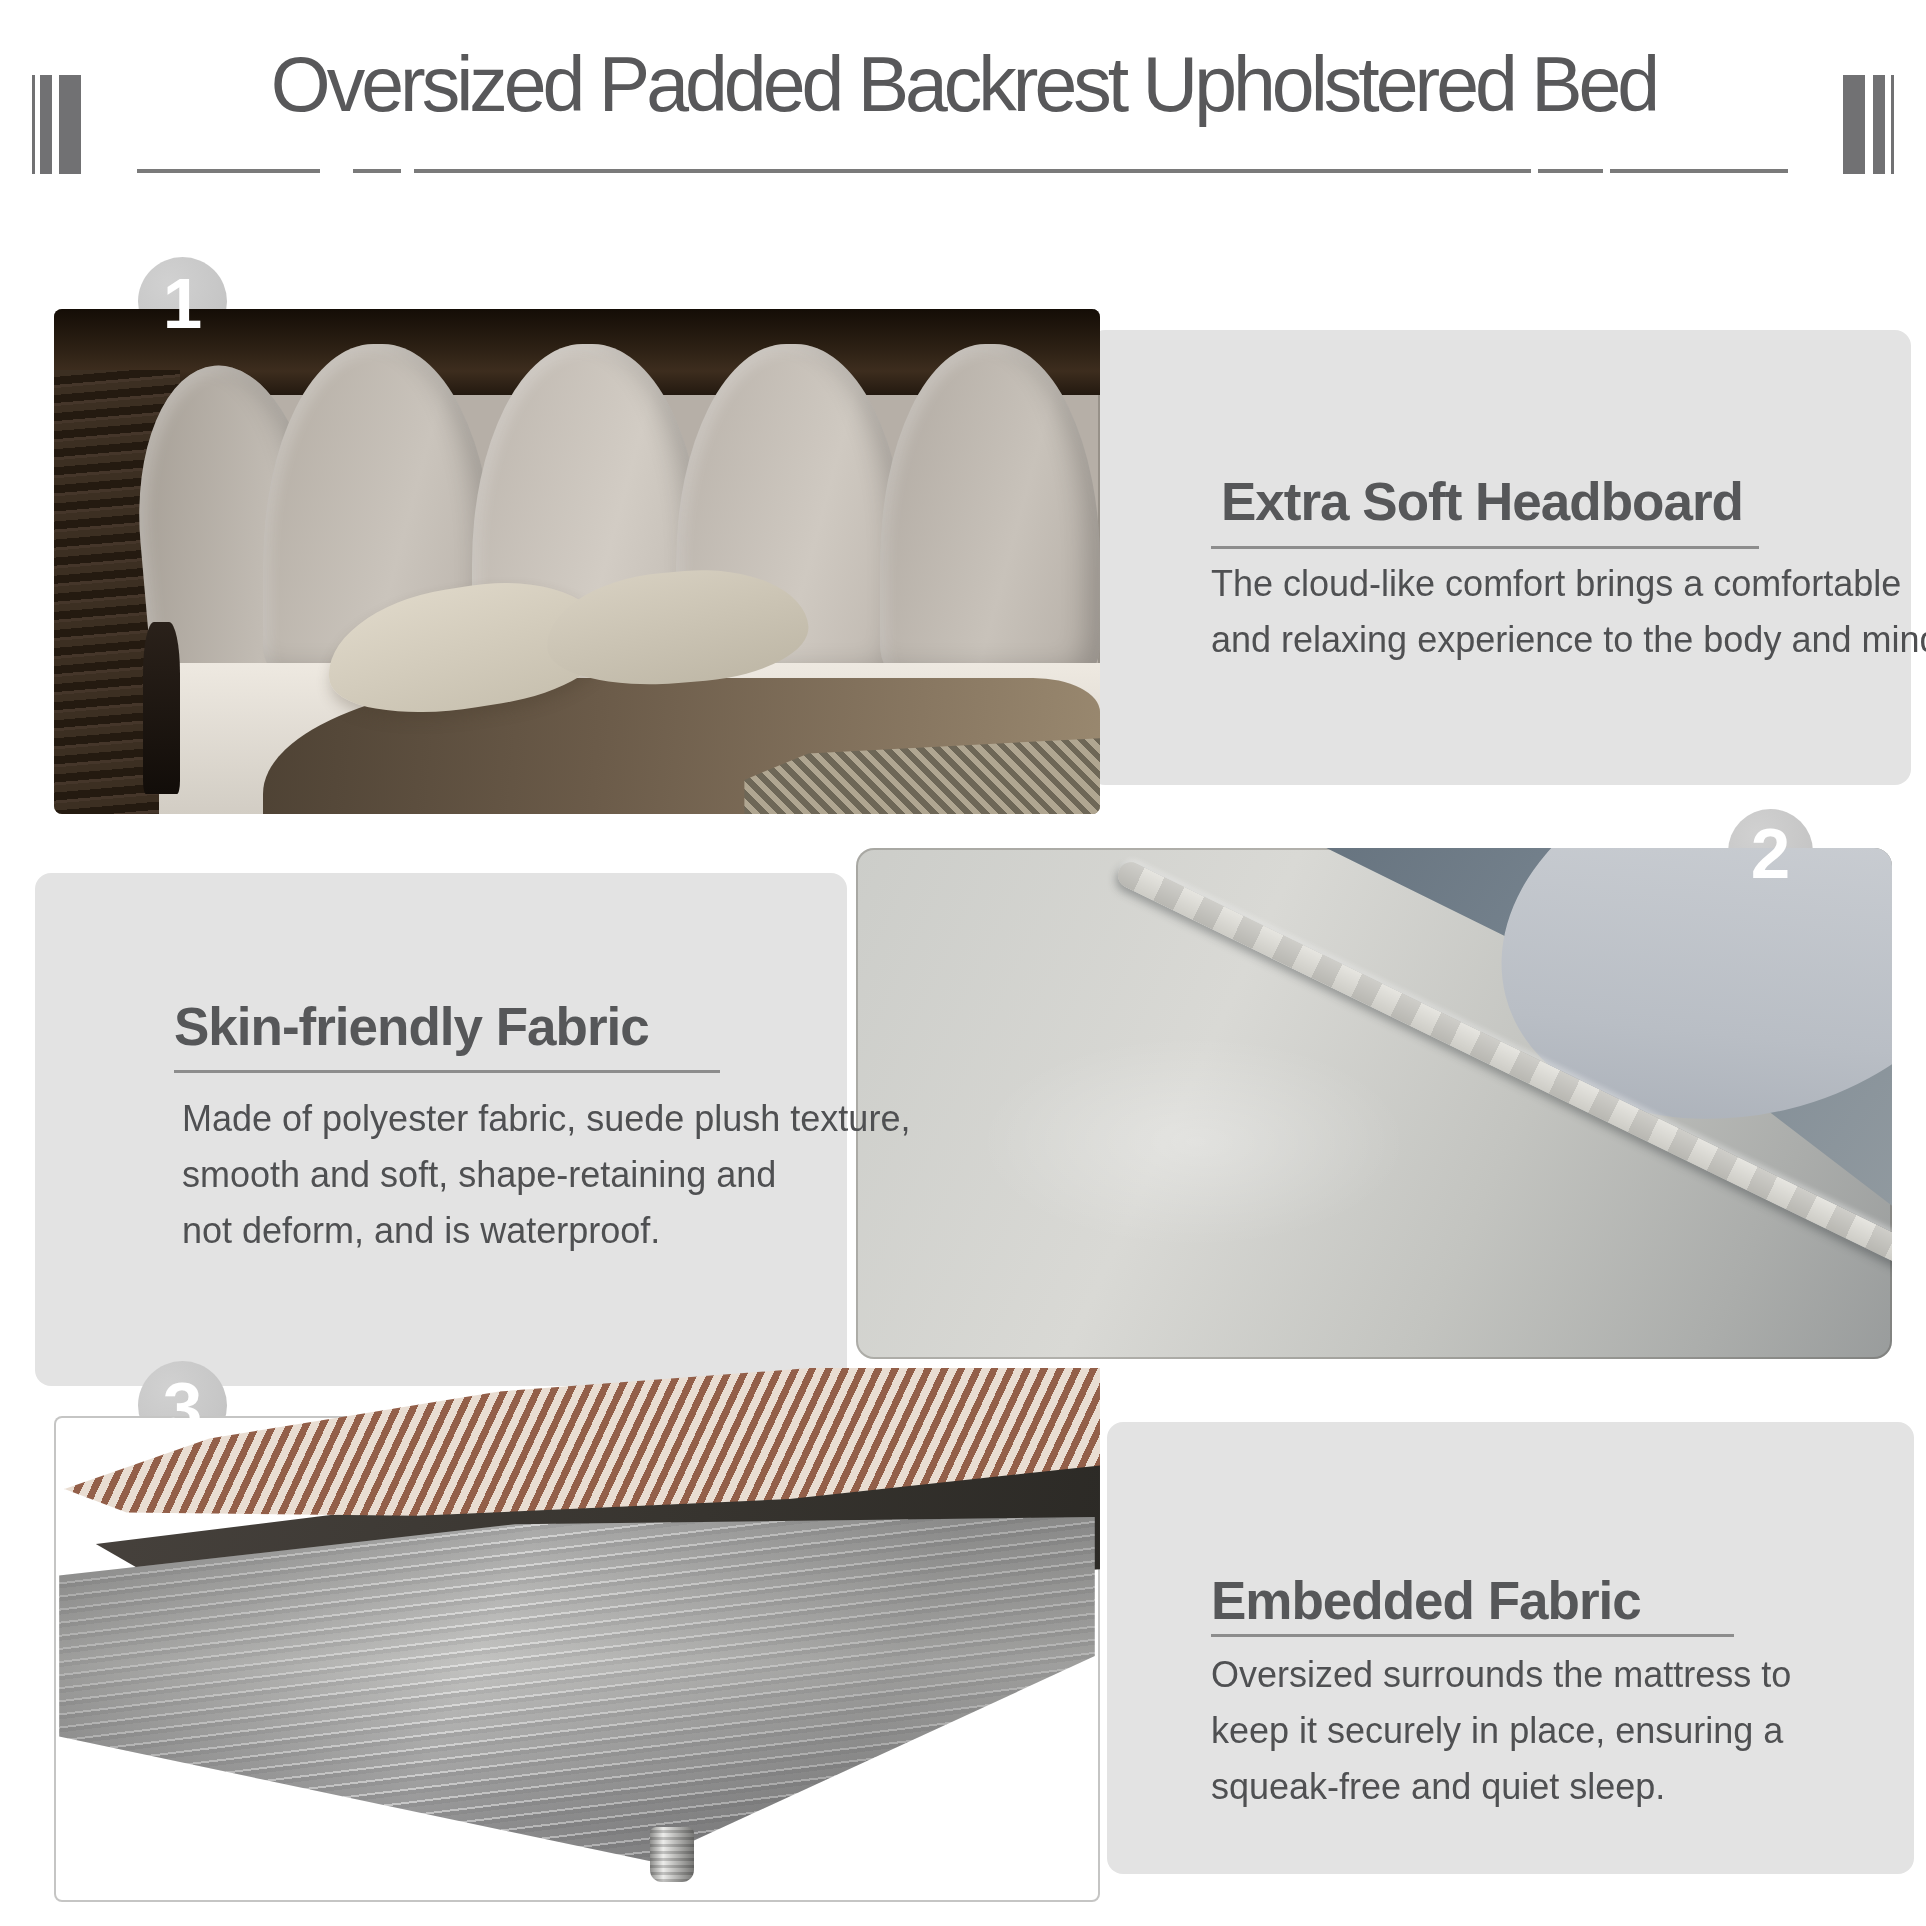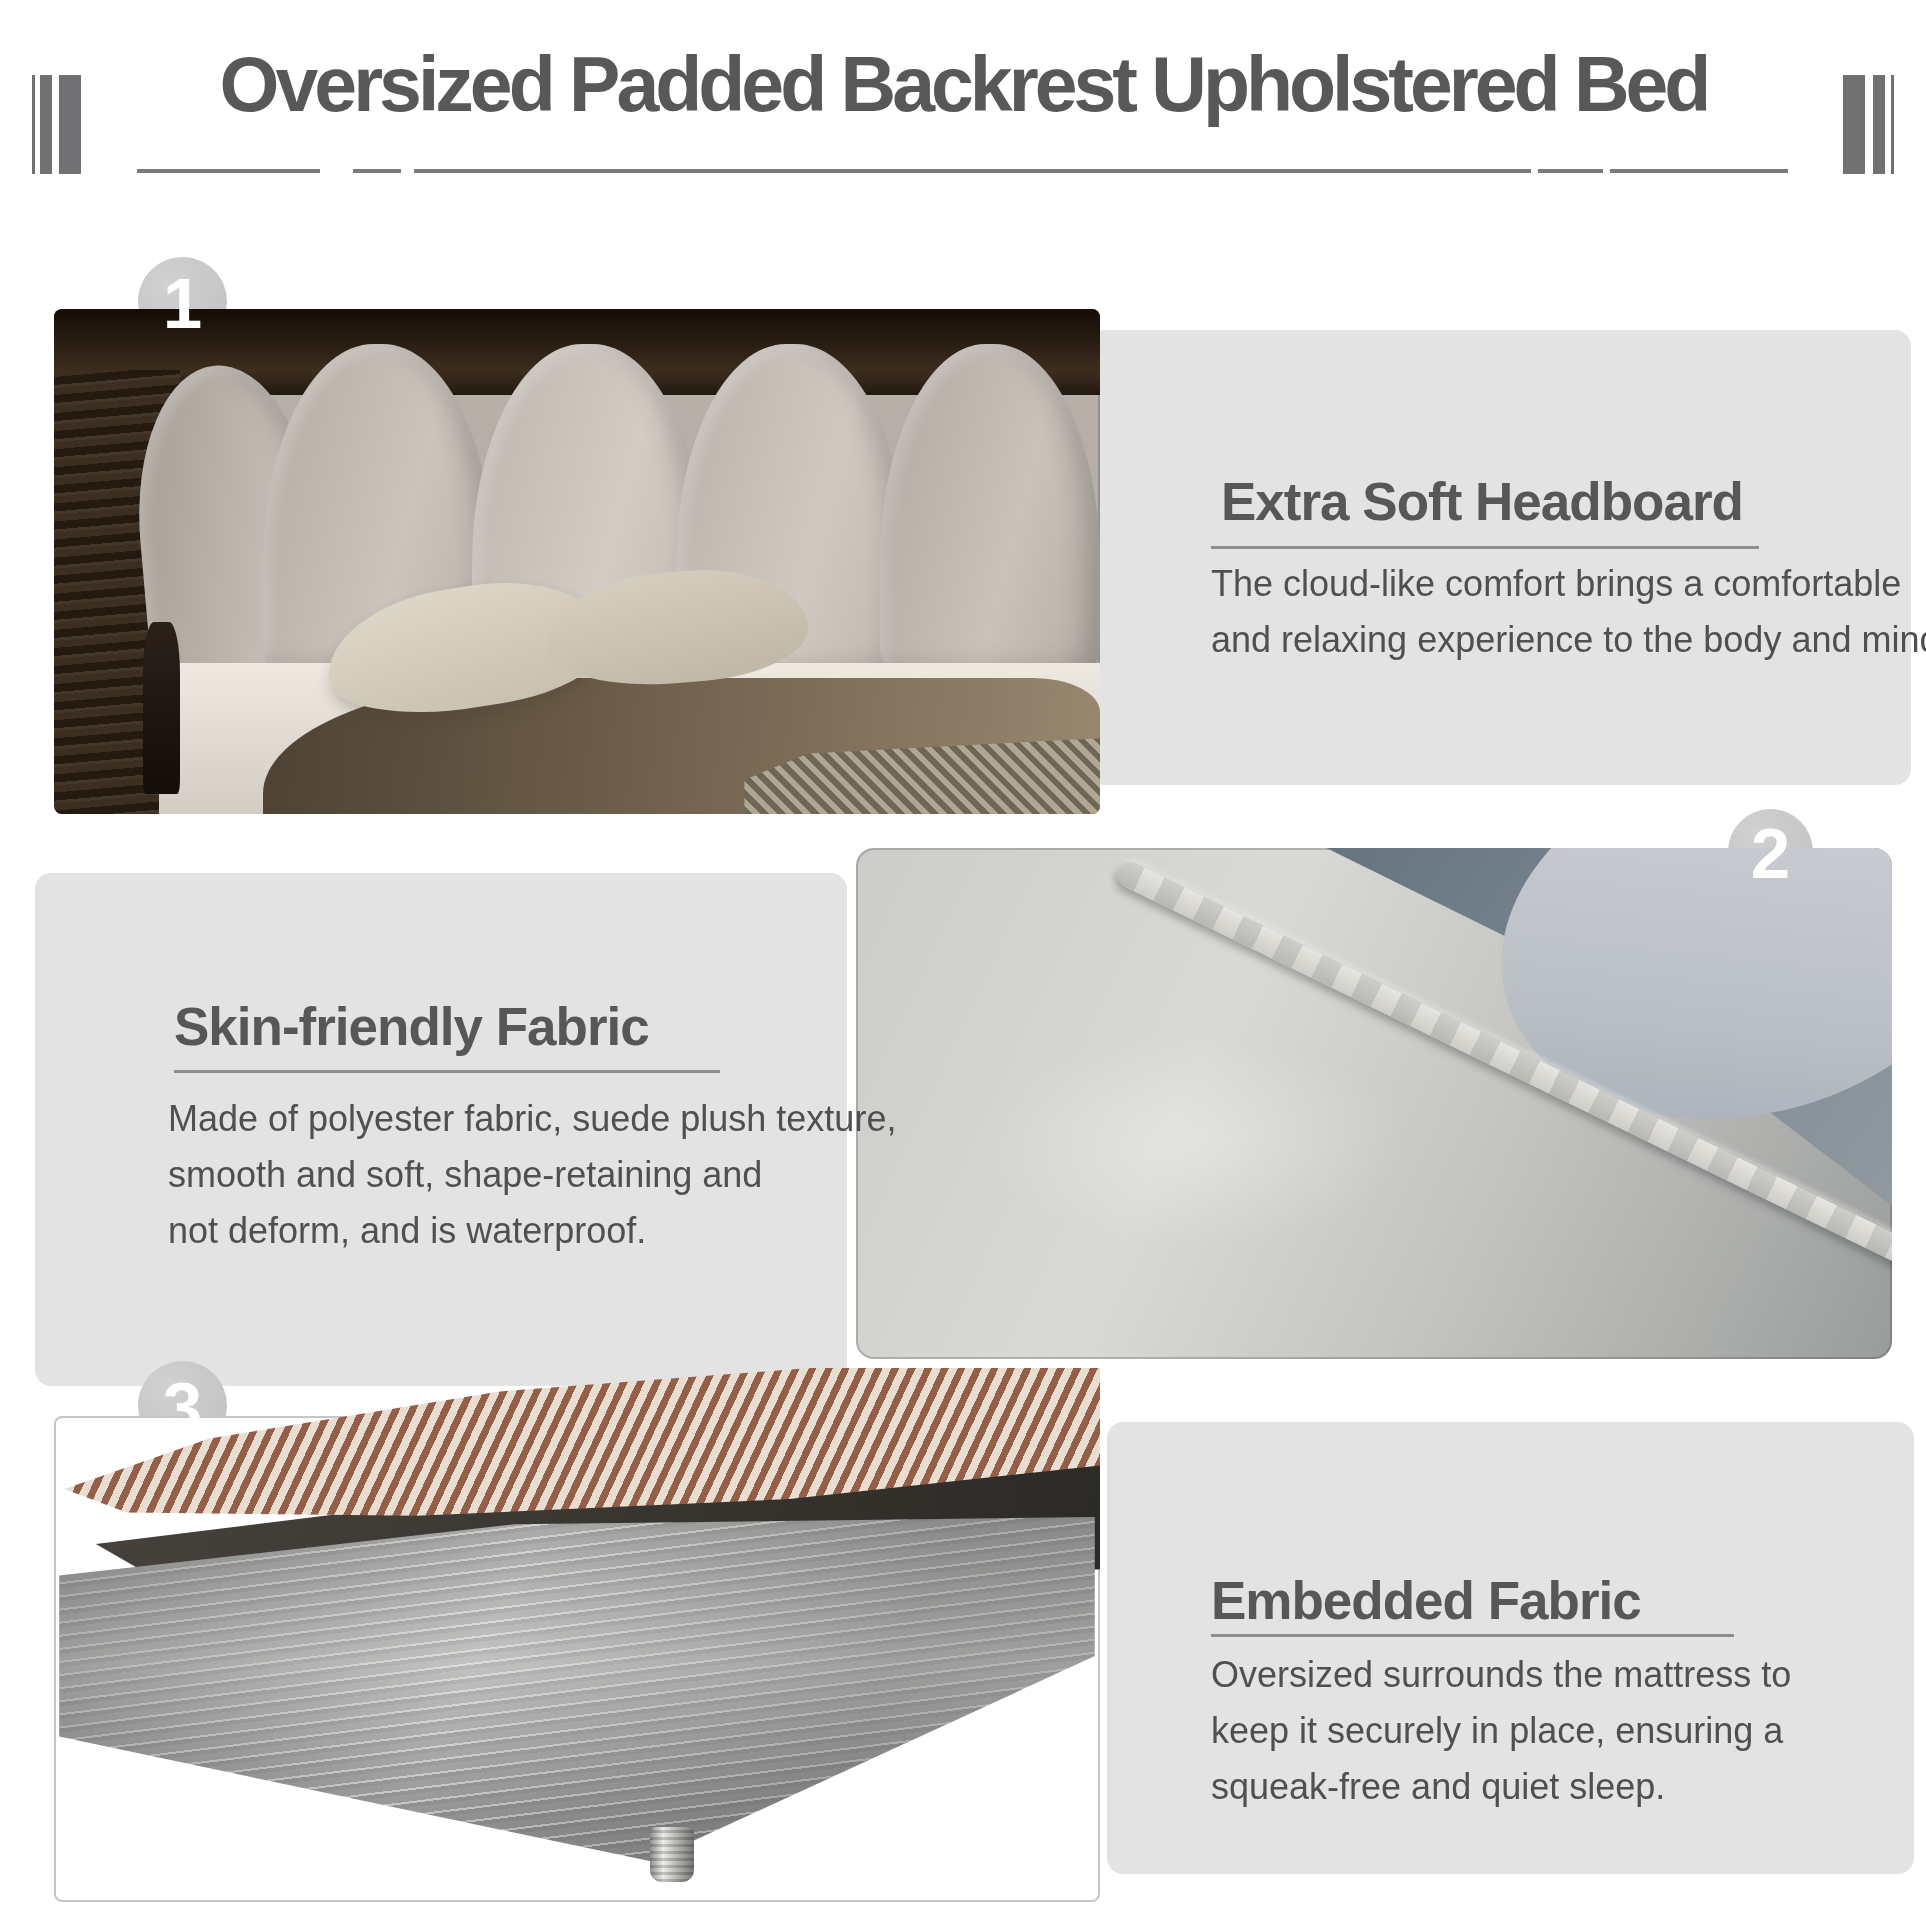--- a/index.html
+++ b/index.html
@@ -8,21 +8,21 @@
     --badge-circle:#c6c6c6; --badge-number:#ffffff;
   }
   html,body{margin:0;padding:0;background:#fff;}
   .page{position:relative;width:1927px;height:1927px;background:var(--background);
         font-family:"Liberation Sans","DejaVu Sans",sans-serif;overflow:hidden;}
   .abs{position:absolute;}
 
   
   .bar{position:absolute;top:75px;height:99px;background:var(--side-bars);}
   .page-title{position:absolute;left:0;right:0;top:40px;text-align:center;
-    font-size:77px;font-weight:700;letter-spacing:-4px;color:var(--title);white-space:nowrap;}
+    font-size:77px;font-weight:400;letter-spacing:-4px;color:var(--title);white-space:nowrap;}
   .useg{position:absolute;top:169px;height:4px;background:var(--underline);}
 
   
   .panel{position:absolute;background:var(--panel-bg);border-radius:16px;z-index:0;}
   .sec-heading{position:absolute;font-size:53px;font-weight:700;letter-spacing:-1px;
     color:var(--heading);white-space:nowrap;z-index:4;}
   .sec-divider{position:absolute;height:3px;background:var(--divider);z-index:4;}
   .sec-body{position:absolute;font-size:36px;line-height:56px;color:var(--body-text);
     white-space:nowrap;z-index:4;}
 
@@ -168,21 +168,21 @@
     <div class="ph p2-dark"></div>
     <div class="ph p2-corner"></div>
     <div class="ph p2-seam"></div>
     <div class="ph p2-sheen"></div>
   </div>
 
   <div class="badge-num" style="left:1728px;top:811px;width:85px;height:85px;">2</div>
 
   <div class="sec-heading" style="left:174px;top:996px;">Skin-friendly Fabric</div>
   <div class="sec-divider" style="left:174px;top:1070px;width:546px;"></div>
-  <div class="sec-body" style="left:168px;top:1091px;">
+  <div class="sec-body" style="left:182px;top:1091px;">
     <div>Made of polyester fabric, suede plush texture,</div>
     <div>smooth and soft, shape-retaining and</div>
     <div>not deform, and is waterproof.</div>
   </div>
 
   <div class="panel" style="left:1107px;top:1422px;width:807px;height:452px;"></div>
 
   <div class="badge-circle" style="left:138px;top:1361px;width:89px;height:89px;"></div>
 
   <div class="photo3 abs">

